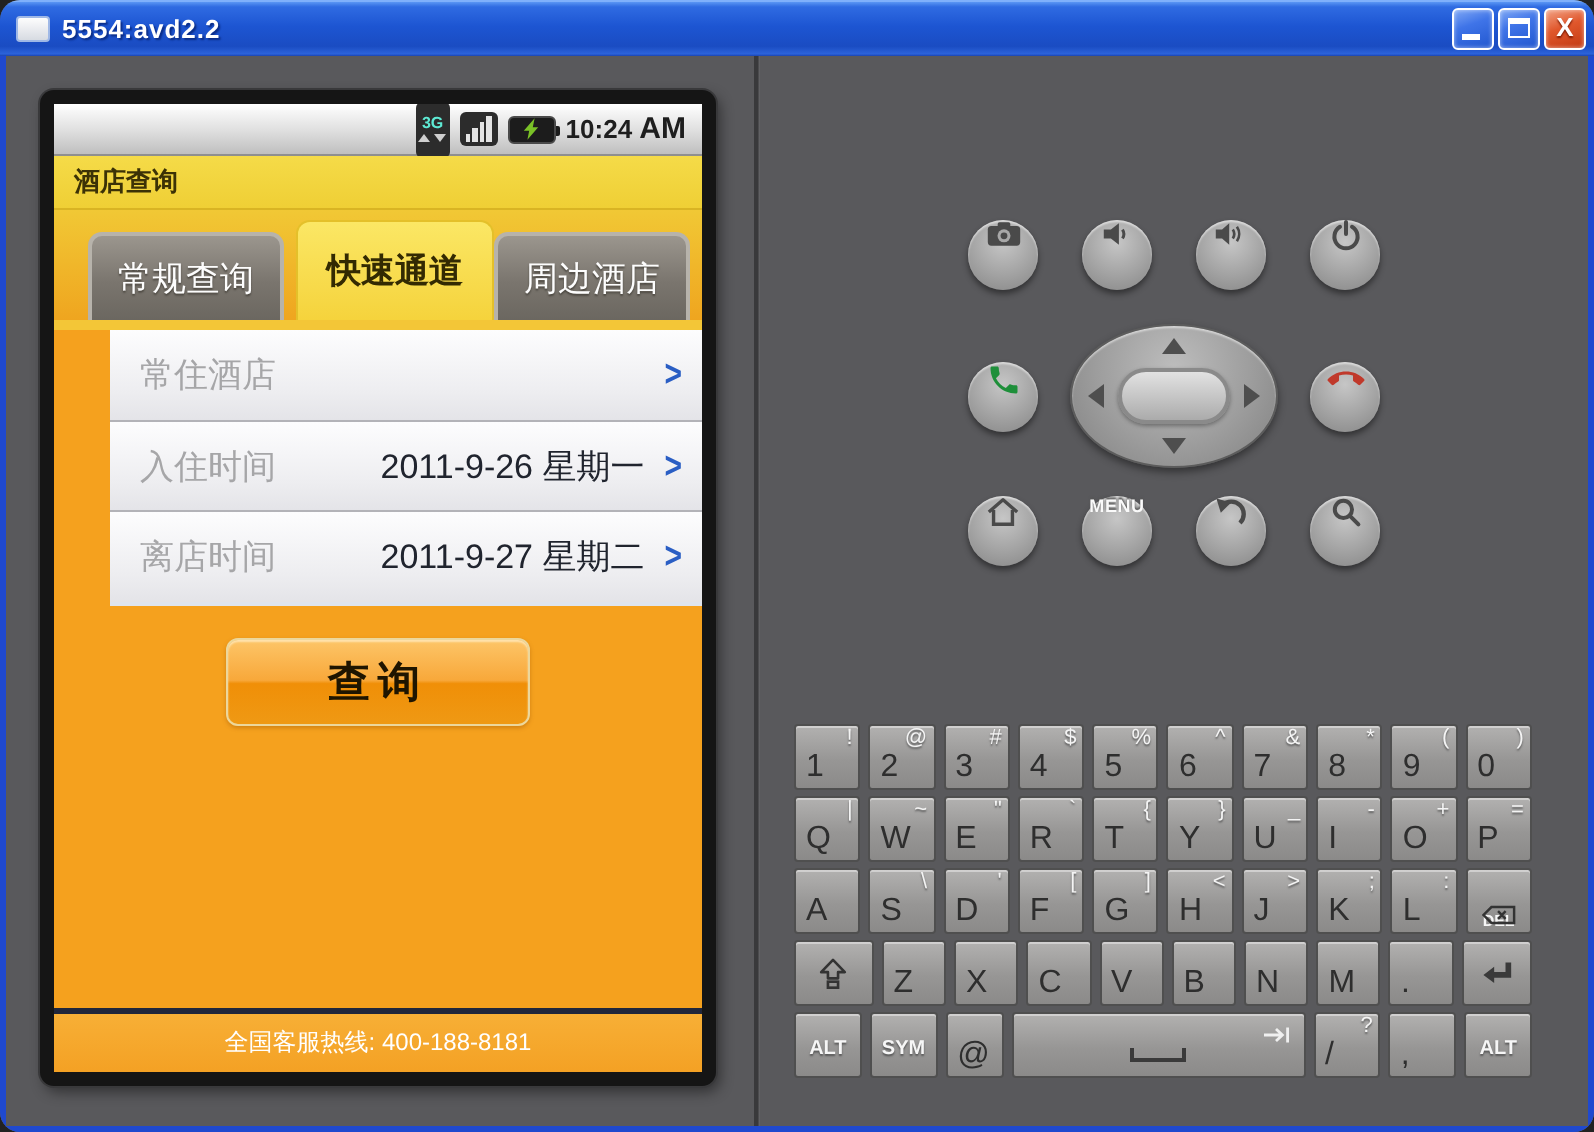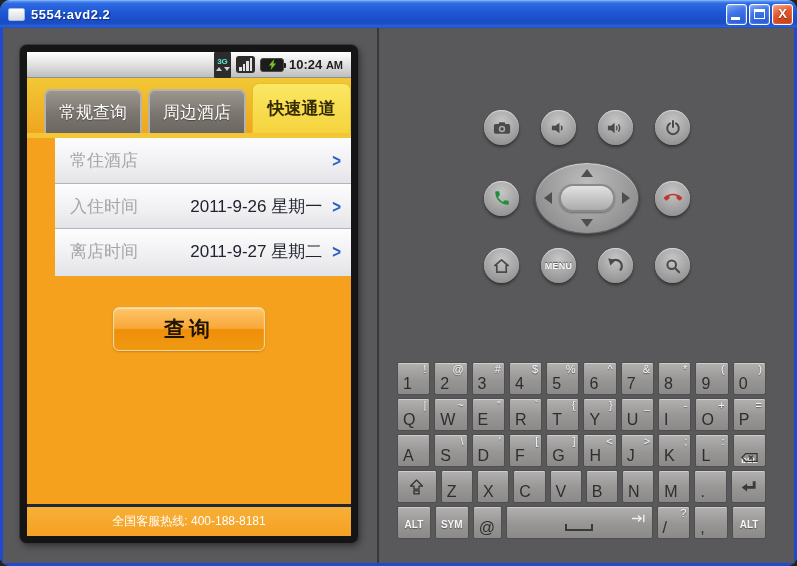--- a/index.html
+++ b/index.html
@@ -37,21 +37,21 @@
   .sb-3g { width:17px; height:28px; background:#2c2c2c; border-radius:3px; color:#5eead4; display:flex; flex-direction:column; align-items:center; justify-content:center; }
   .sb-3g .t { font-size:8px; font-weight:bold; line-height:8px; }
   .sb-3g .arrows { display:flex; gap:2px; margin-top:1px; }
   .tri-up { width:0; height:0; border-left:3px solid transparent; border-right:3px solid transparent; border-bottom:4px solid #cfcfcf; }
   .tri-dn { width:0; height:0; border-left:3px solid transparent; border-right:3px solid transparent; border-top:4px solid #cfcfcf; }
   .sb-signal { width:19px; height:17px; background:#2c2c2c; border-radius:3px; display:flex; align-items:flex-end; justify-content:center; gap:1px; padding:2px; }
   .bar { width:2.5px; background:#e3e3e3; }
   .sb-batt { width:24px; height:14px; background:#1c1c1c; border-radius:3px; border:1px solid #4a4a4a; position:relative; display:flex; align-items:center; justify-content:center; }
   .sb-batt:after { content:""; position:absolute; right:-3px; top:4px; width:2px; height:5px; background:#1c1c1c; border-radius:0 1px 1px 0; }
   .sb-time { font-size:13px; font-weight:bold; color:#1e1e1e; }
-  .sb-time .ampm { font-size:11px; font-weight:bold; }
+  .sb-time .ampm { font-size:15px; font-weight:bold; }
 
   .apptitle { height:27px; flex:0 0 27px; background:linear-gradient(180deg,#F5DB48,#EFCF35); color:#3c3206; font-weight:bold; font-size:13px;
     display:flex; align-items:center; padding-left:10px; border-bottom:1px solid #d9b423; }
 
   .tabstrip { height:55px; flex:0 0 55px; background:linear-gradient(180deg,#F1C835 0%,#EFA51F 100%); display:flex; align-items:flex-end; padding-left:17px; }
   .tab { height:44px; border-radius:7px 7px 0 0; display:flex; align-items:center; justify-content:center; font-size:17px; cursor:pointer; }
   .tab.unsel { width:102px; margin-right:6px; background:linear-gradient(180deg,#9b968e 0%,#7a756e 55%,#6b6760 100%);
     border:2px solid #b7b3ab; border-bottom:none; color:#fdfdfd; text-shadow:0 1px 1px #4a463f; }
   .tab.sel { width:103px; height:50px; background:linear-gradient(180deg,#FBE765 0%,#F5D33C 100%); color:#332a02; font-weight:bold;
     border:1px solid #e4c02a; border-bottom:none; }
@@ -59,37 +59,37 @@
 
   .rows { flex:0 0 138px; display:flex; flex-direction:column;margin-left:28px; }
   .rowitem { flex:1; background:linear-gradient(180deg,#fdfdfe 0%,#ededf0 70%,#e4e4e8 100%); border-bottom:1px solid #b3b3b8;
     display:flex; align-items:center; padding:0 10px 0 15px; cursor:pointer; }
   .rowitem:last-child { border-bottom:2px solid #dfe5ee; }
   .row-label { font-size:17px; color:#a6a6a8; flex:0 0 auto; }
   .row-value { flex:1; text-align:right; font-size:17px; color:#20242e; padding-right:10px; }
   .row-arrow { color:#2a5ec4; font-weight:bold; font-size:15px; transform:scaleY(1.25); }
 
   .orange-area { flex:1; background:#F5A11E; display:flex; justify-content:center; align-items:flex-start; }
-  .search-btn { margin-top:31px; width:152px; height:44px; border-radius:6px; border:1px solid #ecd79c;
+  .search-btn { margin-top:16px; width:152px; height:44px; border-radius:6px; border:1px solid #ecd79c;
     background:linear-gradient(180deg,#FDC568 0%,#F8A83A 48%,#F08F07 52%,#EF9914 100%);
     box-shadow:inset 0 1px 1px #ffe3ae, 0 1px 2px rgba(140,70,0,.35);
     color:#1f1500; font-size:21px; font-weight:bold; display:flex; align-items:center; justify-content:center; cursor:pointer; letter-spacing:4px; }
 
   .hotline { height:32px; flex:0 0 32px; border-top:3px solid #20263b; background:linear-gradient(180deg,#F7AF36,#F4A124);
     display:flex; align-items:center; justify-content:center; color:#fff; font-size:12px; }
 
   
   .controls { position:absolute; top:82px; left:50%; transform:translateX(-50%); width:206px; }
   .ctl-row { display:flex; justify-content:space-between; align-items:center; }
   .ctl-row.r2 { margin-top:17px; }
   .ctl-row.r3 { margin-top:14px; }
   .rbtn { width:35px; height:35px; border-radius:50%; border:1px solid #55555 7; cursor:pointer;
     background:radial-gradient(circle at 50% 32%, #c6c6c6 0%, #a3a3a3 55%, #858585 100%);
     box-shadow:0 2px 3px rgba(0,0,0,.45), inset 0 1px 1px rgba(255,255,255,.55);
-    display:flex; align-items:center; justify-content:center; }
+    display:flex; justify-content:center; }
   .rbtn svg { display:block; }
   .menu-txt { color:#fafafa; font-size:9px; font-weight:bold; text-shadow:0 -1px 1px #555; letter-spacing:.3px; }
   .dpad { width:104px; height:72px; border-radius:50%/50%; position:relative; cursor:pointer;
     background:radial-gradient(circle at 50% 30%, #bdbdbd 0%, #9d9d9d 55%, #808080 100%);
     border:1px solid #5c5c5c; box-shadow:0 2px 4px rgba(0,0,0,.45), inset 0 1px 1px rgba(255,255,255,.5); }
   .dpad-center { position:absolute; left:50%; top:50%; transform:translate(-50%,-50%); width:56px; height:28px; border-radius:14px;
     background:linear-gradient(180deg,#e2e2e2,#ababab); border:2px solid #8a8a8a; box-shadow:0 1px 2px rgba(0,0,0,.35); }
   .d-arrow { position:absolute; width:0; height:0; }
   .d-up { left:50%; top:6px; transform:translateX(-50%); border-left:6px solid transparent; border-right:6px solid transparent; border-bottom:8px solid #4e4e4e; }
   .d-down { left:50%; bottom:6px; transform:translateX(-50%); border-left:6px solid transparent; border-right:6px solid transparent; border-top:8px solid #4e4e4e; }
@@ -156,25 +156,26 @@
             <div class="sb-batt">
               <svg width="9" height="11" viewBox="0 0 10 12">
                   <polygon points="7,0 1,7 4,7 3,12 9,5 6,5" fill="#7ac127"></polygon>
                 </svg>
             </div>
             <div class="sb-time">
               <span>10:24</span> <span class="ampm">AM</span>
             </div>
           </div>
 
+          <div class="apptitle">酒店查询</div>
 
           <div class="tabstrip">
             <div class="tab unsel">常规查询</div>
+            <div class="tab sel">快速通道</div>
             <div class="tab unsel">周边酒店</div>
-            <div class="tab sel">快速通道</div>
           </div>
           <div class="tabstrip-base"></div>
 
           <div class="rows">
             <div class="rowitem">
               <span class="row-label">常住酒店</span>
               <span class="row-value"></span>
               <span class="row-arrow">&gt;</span>
             </div>
             <div class="rowitem">

